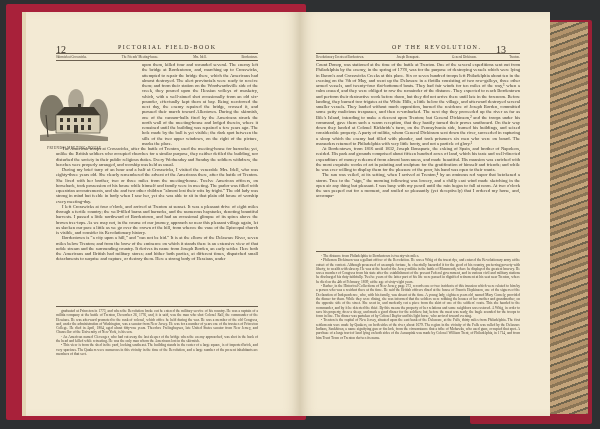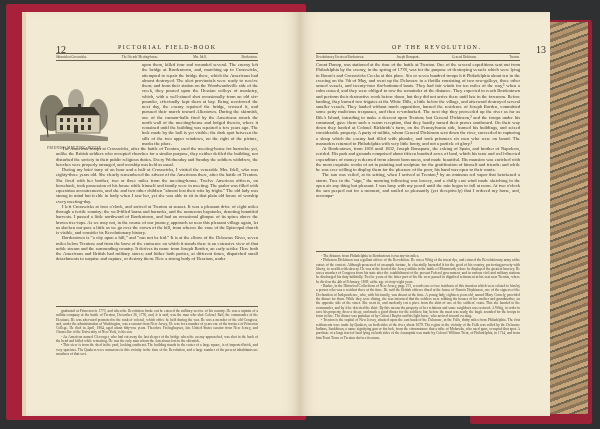--- a/index.html
+++ b/index.html
@@ -84,21 +84,21 @@
 <div class="rule" style="left:56px;top:306px;width:202px;"></div>
 <div class="notes" style="left:56px;top:309px;width:202px;">
   <p>graduated at Princeton in 1773, and when the Revolution broke out he entered the military service of his country. He was a captain of a militia company at the battle of Trenton, December 26, 1776, and, it is said, was the man who shot Colonel Rall, the commander of the Hessians. He was afterward promoted to the rank of colonel, which office he held during the war. He was a member of the old Congress, and, under the administration of Washington, was a senator from New Jersey. He was for a number of years one of the trustees of Princeton College. He died in April, 1804, aged about fifty-one years. Theodore Frelinghuysen, late United States senator from New Jersey, and Chancellor of the University of New York, is his son.</p>
   <p>¹ An American named Clevenger, who had cut away the last sleeper of the bridge when the enemy approached, was shot in the back of the head and killed while retreating. He was the only man whom the Americans lost in the skirmish.</p>
   <p>² This view is from the shed in the yard, looking southeast. The building stands in the center of a large square, is of imported brick, and very spacious. The Quakers were numerous in this vicinity in the time of the Revolution, and a large number of the present inhabitants are members of that sect.</p>
 </div>
 
 <div class="page page-right"></div>
 
 <div class="head" style="left:392px;top:44px;">OF THE REVOLUTION.</div>
-<div class="pgnum" style="left:536px;top:44px;">13</div>
+<div class="pgnum" style="left:496px;top:44px;">13</div>
 <div class="rule" style="left:316px;top:53px;width:204px;"></div>
 <div class="runhead" style="left:316px;top:55px;width:204px;">
   <span>Revolutionary Events at Bordentown.</span>
   <span>Joseph Bonaparte.</span>
   <span>General Dickinson.</span>
   <span>Trenton.</span>
 </div>
 <div class="rule" style="left:316px;top:60px;width:204px;"></div>
 
 <div class="text" style="left:316px;top:62px;width:204px;height:186px;overflow:hidden;">

